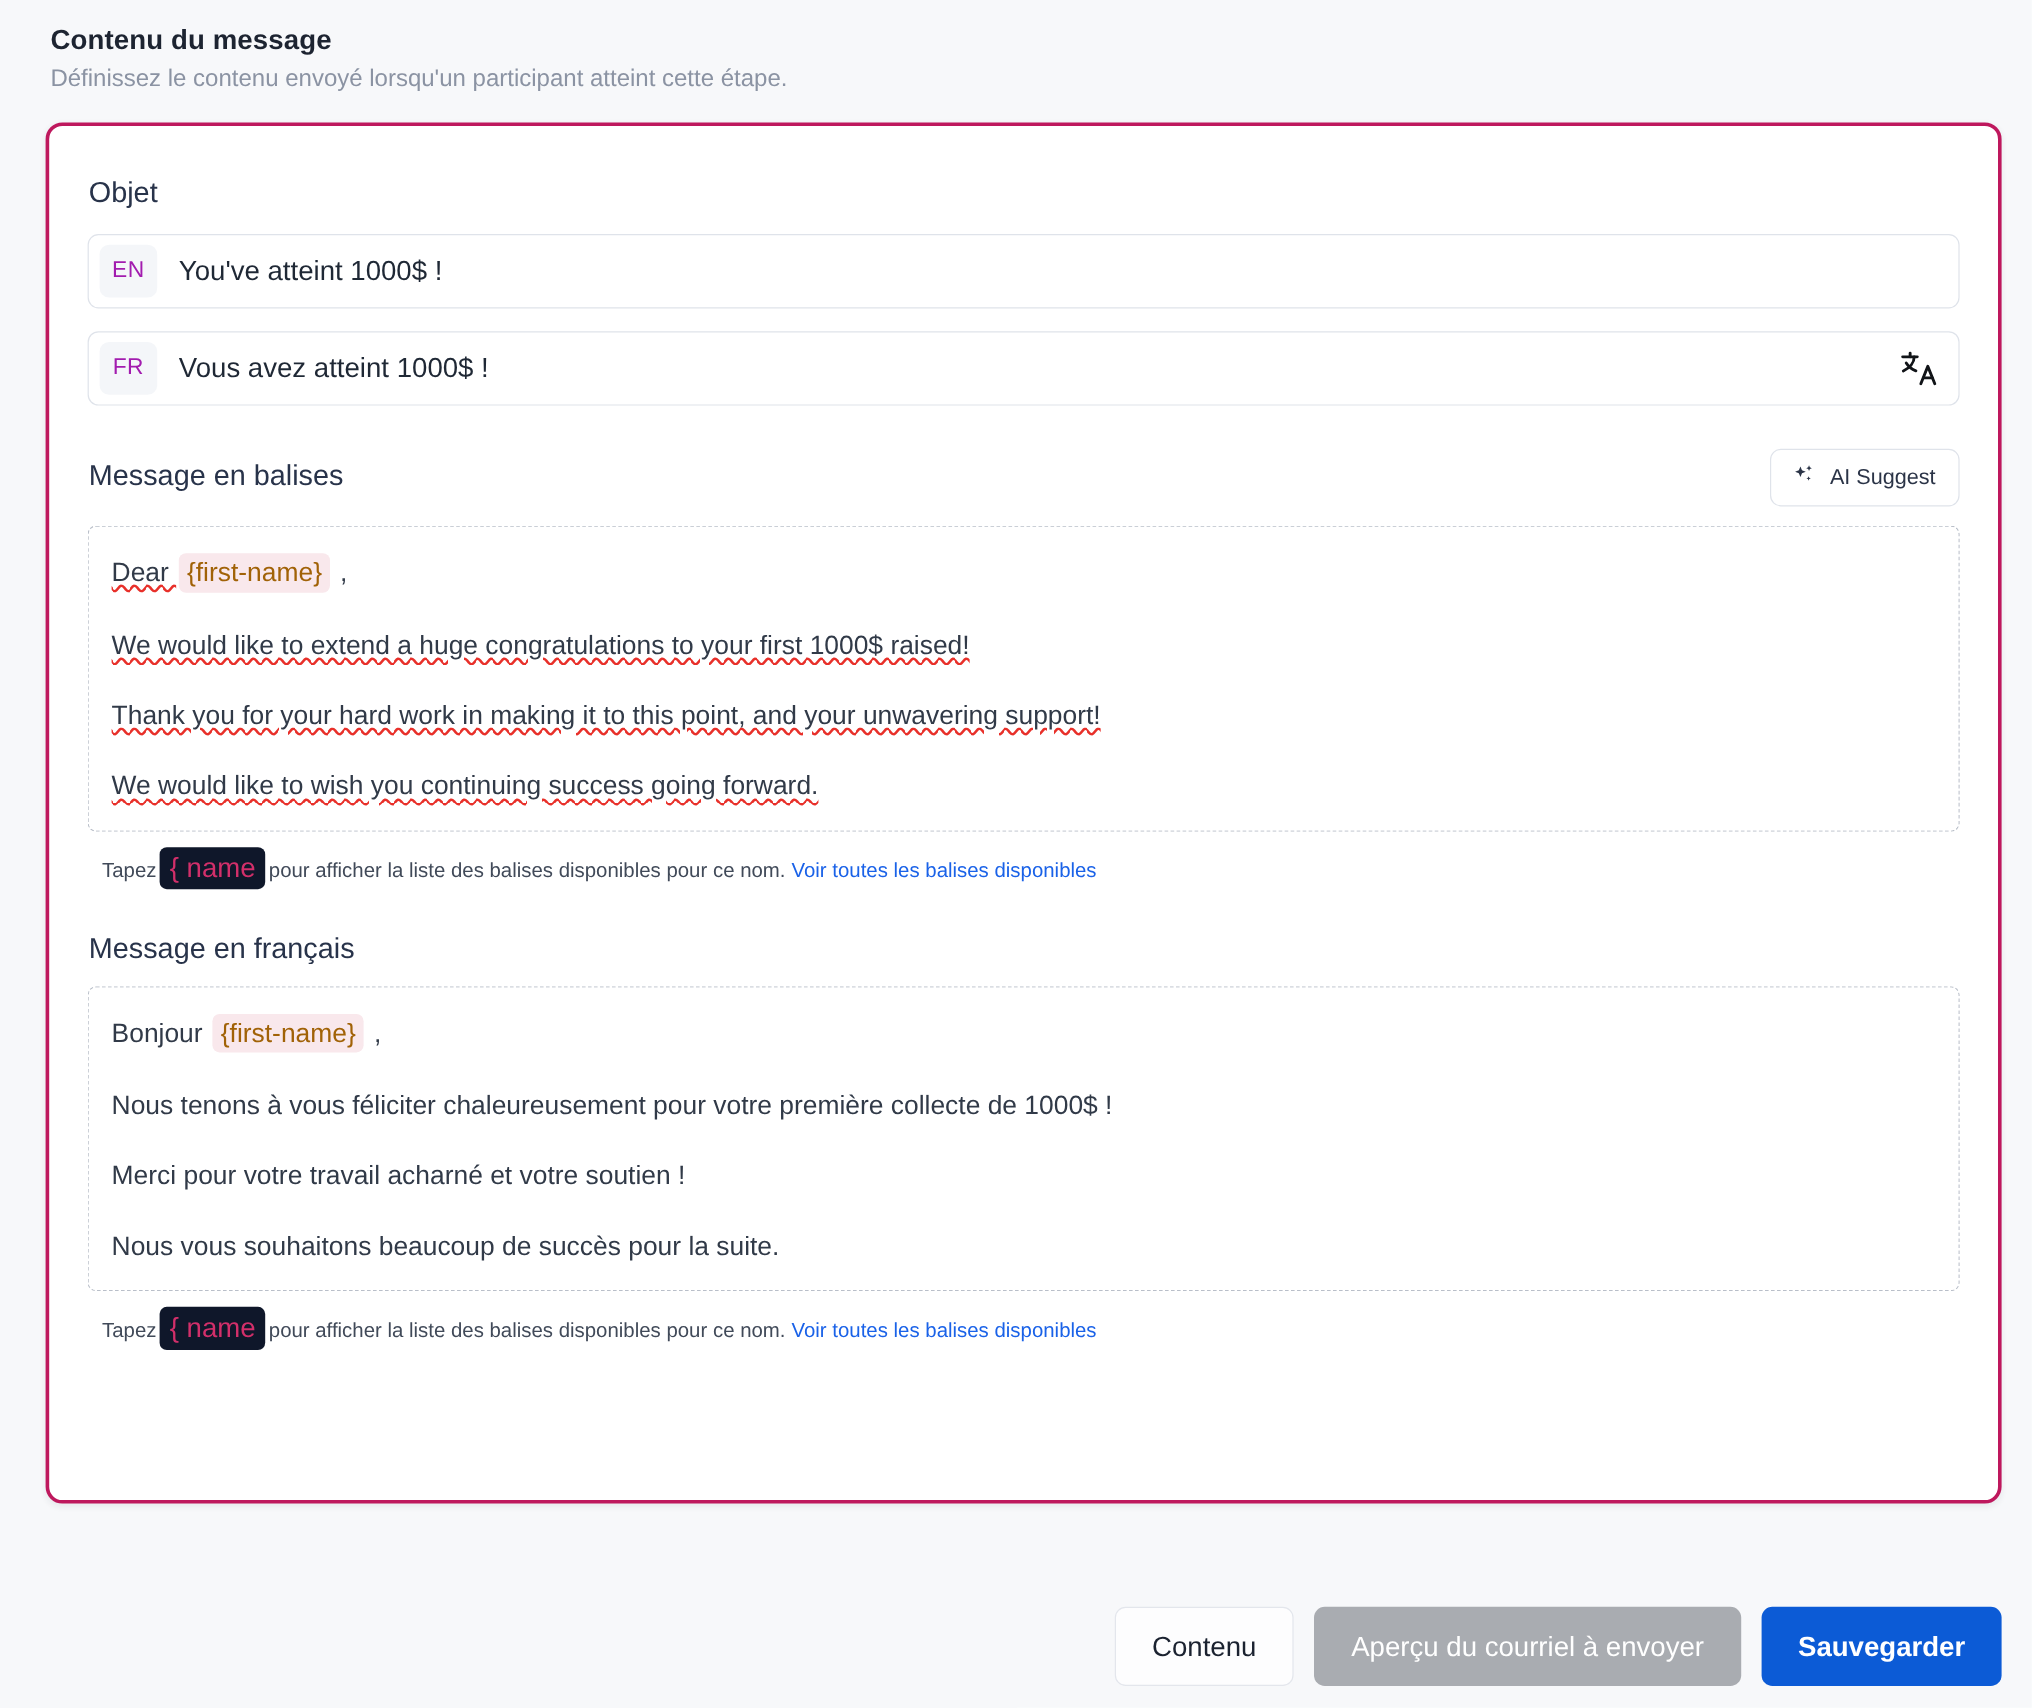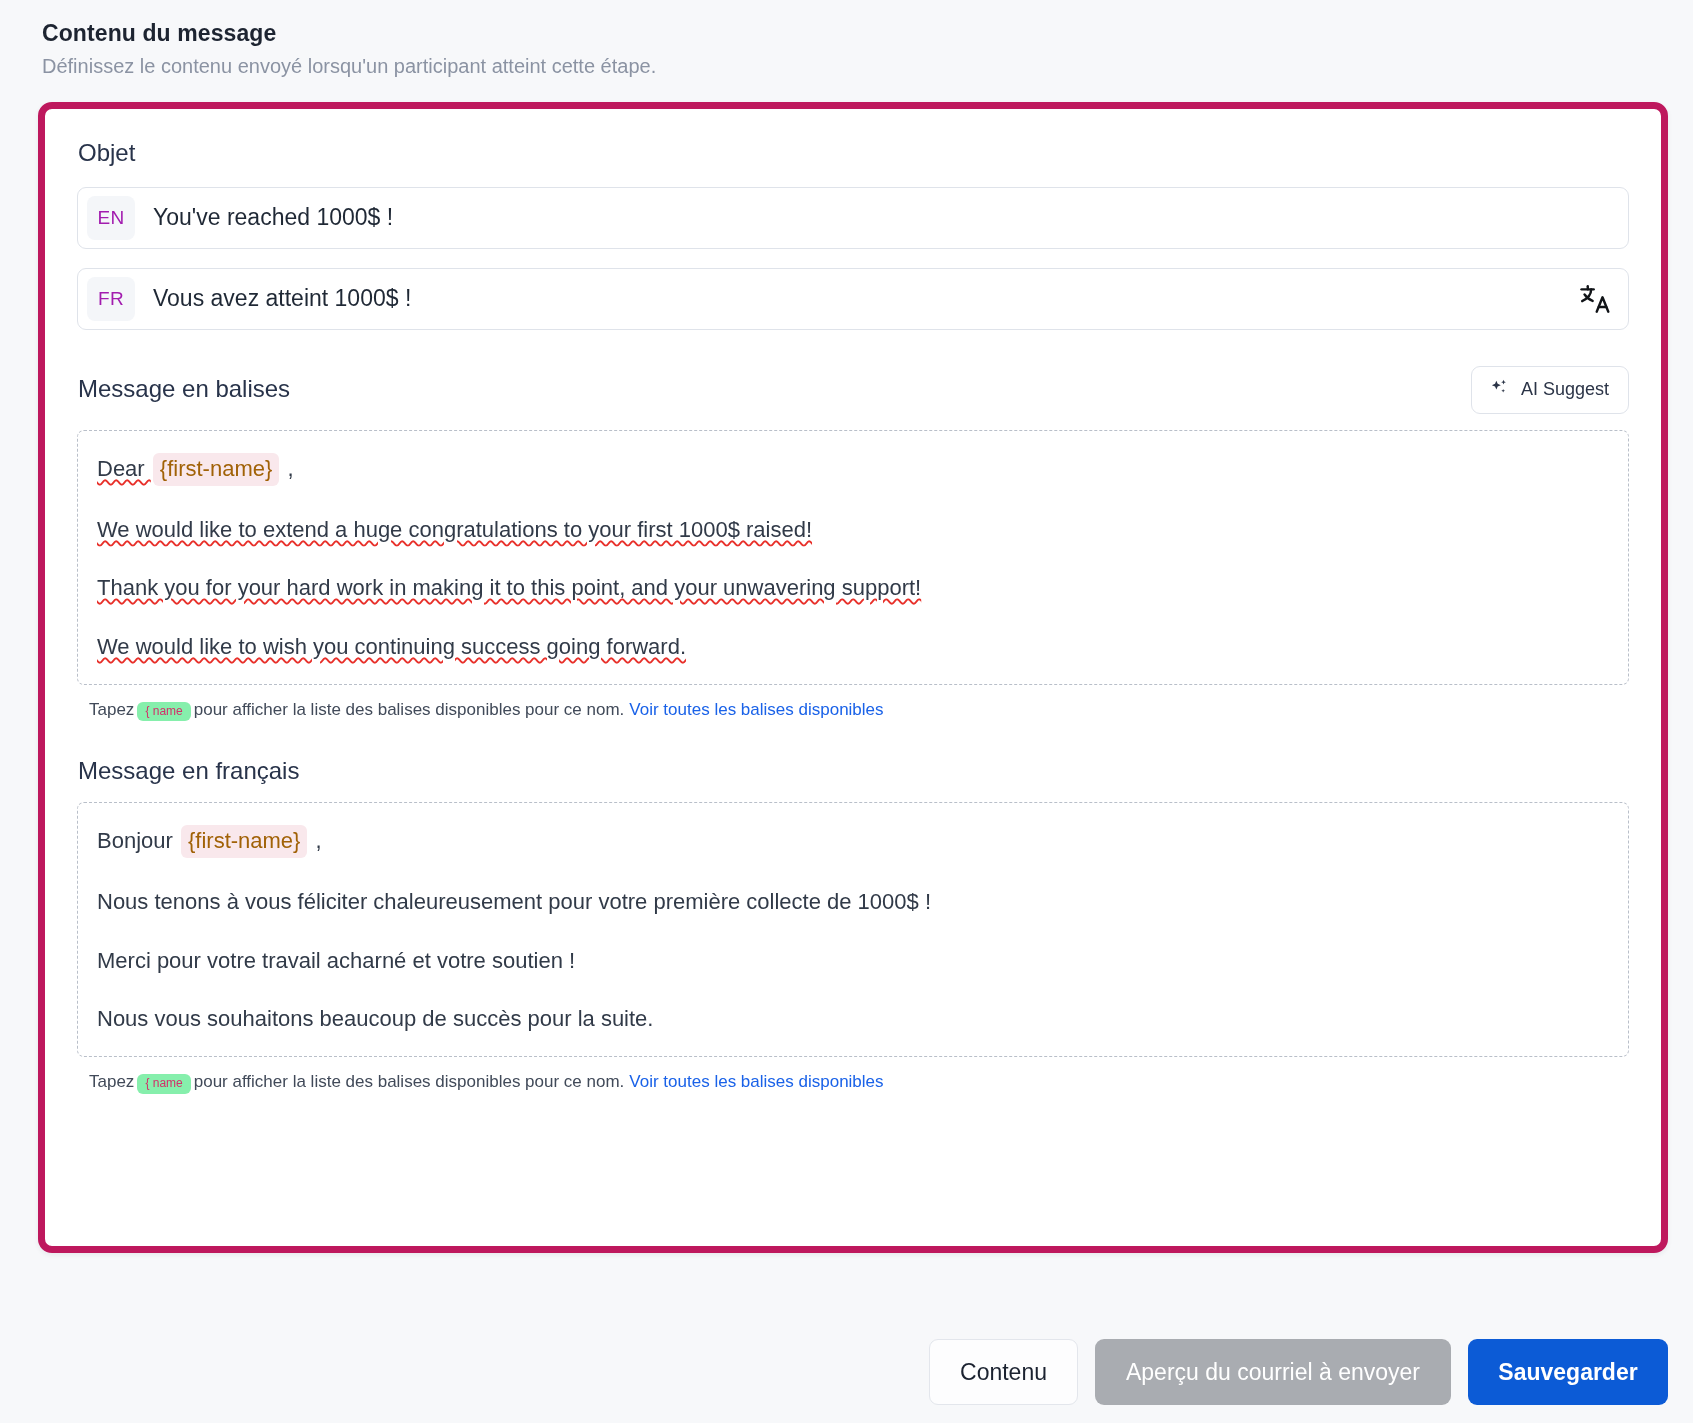--- a/index.html
+++ b/index.html
@@ -32,24 +32,24 @@
     font-size: 20px;
     color: #8b93a3;
     line-height: 1.5;
     margin-top: 2px;
   }
 
   
   .card {
     margin: 21px 25px 0 38px;
     background: #ffffff;
-    border: 7px solid #be185d;
+    border: 3px solid #be185d;
     border-radius: 14px;
     box-shadow: 0 2px 5px rgba(28,39,60,.07);
-    padding: 30px 32px 34px 32px;
+    padding: 42px 32px 34px 32px;
     height: 1151px;
   }
 
   .section-label {
     font-size: 24px;
     color: #28334a;
     font-weight: normal;
     line-height: 1.2;
     padding-left: 1px;
   }
@@ -152,25 +152,25 @@
   
   .helper {
     margin-top: 13px;
     font-size: 17px;
     color: #414a59;
     padding-left: 12px;
     line-height: 1.4;
   }
   .helper .chip {
     display: inline-block;
-    background: #86efac;
+    background: #0f172a;
     color: #d22f6a;
     border-radius: 6px;
     padding: 1px 8px 2px 8px;
-    font-size: 12px;
+    font-size: 23px;
     margin: 0 3px;
   }
   .helper a {
     color: #1a62e8;
     text-decoration: none;
     margin-left: 5px;
   }
 
   
   .footer {
@@ -220,21 +220,21 @@
     <div class="hdr-title">Contenu du message</div>
     <div class="hdr-sub">Définissez le contenu envoyé lorsqu'un participant atteint cette étape.</div>
   </div>
 
   <div class="card">
 
     <div class="section-label">Objet</div>
 
     <div class="subject-row">
       <span class="lang-badge">EN</span>
-      <span class="subject-value">You've reached 1000$ !</span>
+      <span class="subject-value">You've atteint 1000$ !</span>
     </div>
 
     <div class="subject-row">
       <span class="lang-badge">FR</span>
       <span class="subject-value">Vous avez atteint 1000$ !</span>
       <span class="translate-btn">
         <svg width="34" height="34" viewBox="0 0 24 24" fill="none" stroke="#111418" stroke-width="1.7" stroke-linecap="round" stroke-linejoin="round" aria-hidden="true">
           <path d="M2.5 5.2h8.6"></path>
           <path d="M6.9 3v2.2"></path>
           <path d="M9.3 5.2c0 3.4-2.6 6.6-6.4 8.3"></path>

